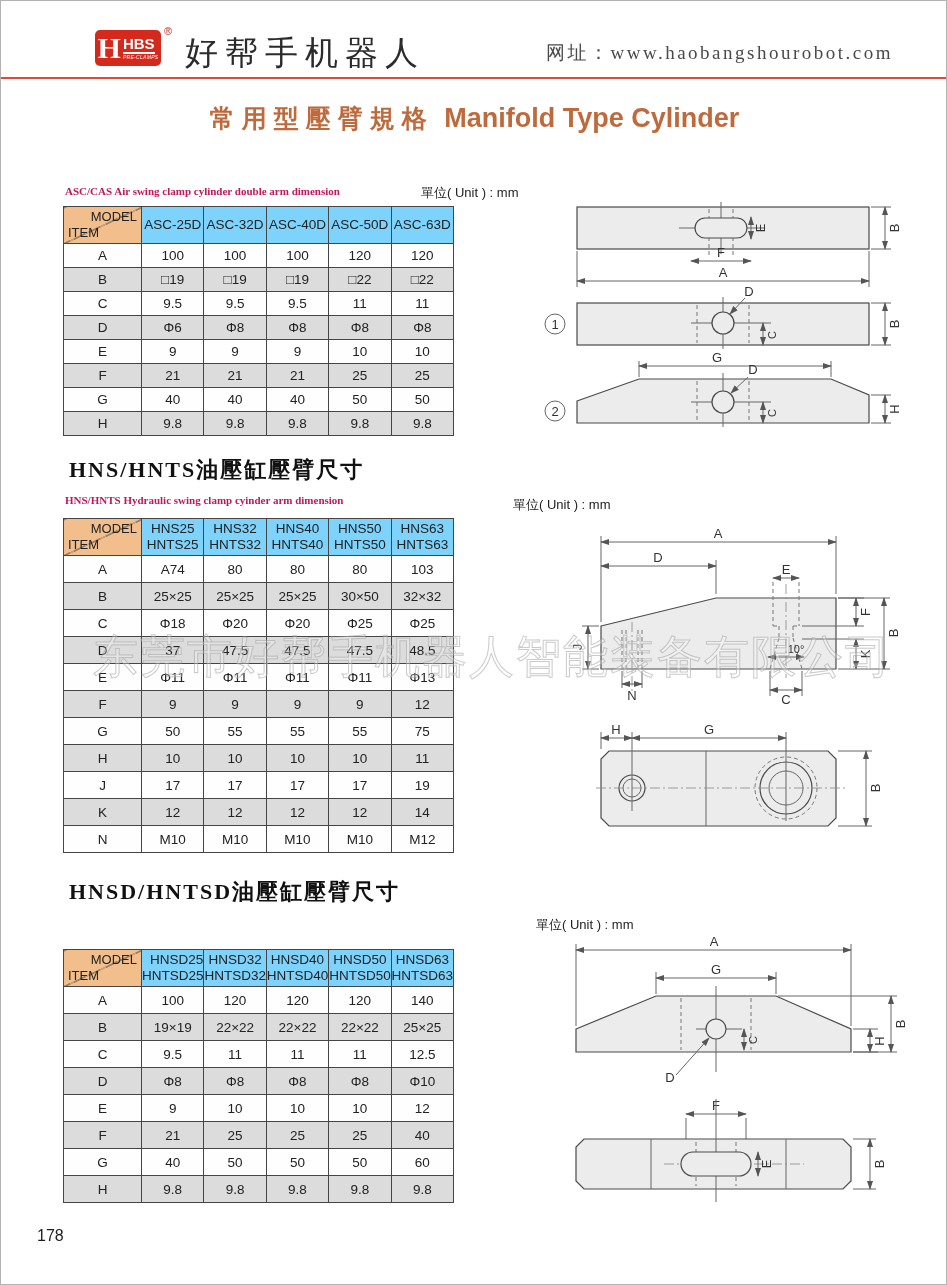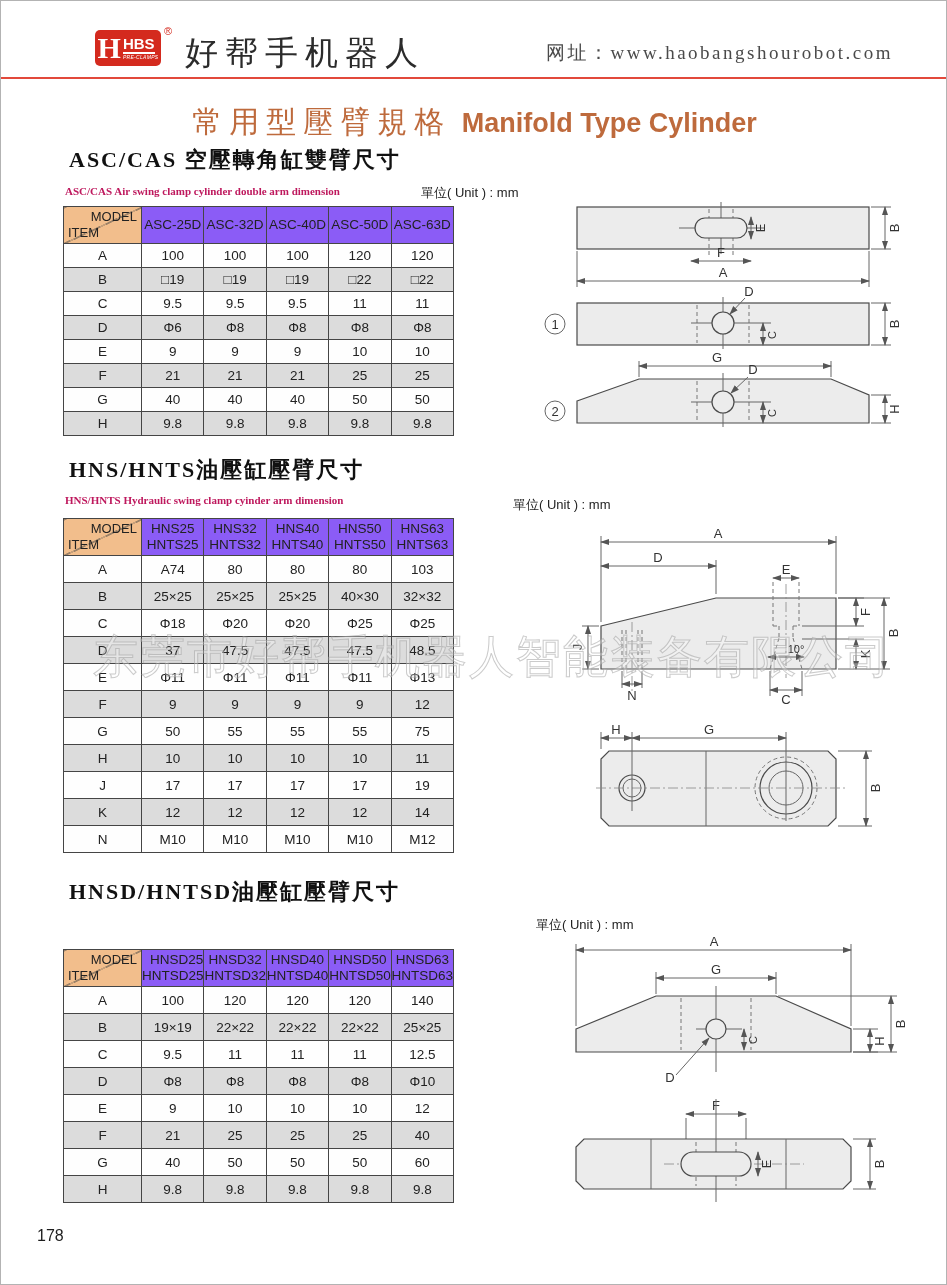--- a/index.html
+++ b/index.html
@@ -13,33 +13,33 @@
   .logo .right{display:flex;flex-direction:column;align-items:flex-start;}
   .logo .hbs{color:#fff;font-weight:bold;font-size:15px;line-height:15px;border-bottom:2px solid #fff;padding-bottom:1px;}
   .logo .sub{color:#fff;font-style:italic;font-size:5px;line-height:7px;letter-spacing:.3px;}
   .reg{position:absolute;left:163px;top:24px;color:#d42a1e;font-size:11px;}
   .brand{position:absolute;left:184px;top:30px;font-size:33px;letter-spacing:7px;color:#2b2b2b;}
   .url{position:absolute;left:545px;top:39px;font-family:"Liberation Serif",serif;
        font-size:19px;letter-spacing:2.5px;color:#4a4a4a;white-space:nowrap;}
   .redline{position:absolute;left:0;top:76px;width:947px;height:2px;background:#e2493b;}
   
   .main-title{position:absolute;left:0;top:101px;width:947px;text-align:center;color:#be6a3c;white-space:nowrap;}
-  .main-title .zh{font-size:30px;font-weight:normal;letter-spacing:7px;}
+  .main-title .zh{font-size:25px;font-weight:bold;letter-spacing:7px;}
   .main-title .en{font-size:27px;font-weight:bold;letter-spacing:0px;margin-left:6px;}
   
   .sec-title{position:absolute;font-family:"Liberation Serif",serif;font-weight:bold;
              font-size:22px;letter-spacing:2px;color:#111;white-space:nowrap;}
   .sec-sub{position:absolute;font-family:"Liberation Serif",serif;font-weight:bold;
            font-size:11px;color:#be185d;white-space:nowrap;}
   .unit{position:absolute;font-size:13px;color:#222;white-space:nowrap;}
   
   table.spec{position:absolute;border-collapse:collapse;table-layout:fixed;width:391px;
              font-size:13.5px;color:#222;}
   table.spec th,table.spec td{border:1px solid #454545;text-align:center;padding:0;vertical-align:middle;}
-  table.spec thead th{background:#8b5cf6;height:36px;font-weight:normal;line-height:16px;font-size:13.5px;}
+  table.spec thead th{background:#7dd3fc;height:36px;font-weight:normal;line-height:16px;font-size:13.5px;}
   table.spec tbody tr:nth-child(even){background:#dcdcdc;}
   table.spec tbody tr:nth-child(odd){background:#fefefe;}
   table.spec col.c0{width:78px;}
   .t-asc tbody th,.t-asc tbody td{height:23px;}
   .t-hns tbody th,.t-hns tbody td{height:26px;}
   .t-hnsd tbody th,.t-hnsd tbody td{height:26px;}
   table.spec tbody th{font-weight:normal;}
   th.corner{position:relative;background:
       linear-gradient(to bottom right,rgba(0,0,0,0) 49.4%,#454545 49.4%,#454545 50.6%,rgba(0,0,0,0) 50.6%),
       #f2be8c !important;}
@@ -84,21 +84,20 @@
   <span class="reg">®</span>
   <div class="brand">好帮手机器人</div>
   <div class="url">网址：www.haobangshourobot.com</div>
   <div class="redline"></div>
 
   <div class="main-title">
     <span class="zh">常用型壓臂規格</span>
     <span class="en">Manifold Type Cylinder</span>
   </div>
 
-  <div class="sec-title" style="left:68px;top:144px">ASC/CAS 空壓轉角缸雙臂尺寸</div>
   <div class="sec-sub" style="left:64px;top:184px">ASC/CAS Air swing clamp cylinder double arm dimension</div>
   <div class="unit" style="left:420px;top:183px">單位( Unit ) : mm</div>
   <table class="spec t-asc" style="left:62px;top:205px">
     <colgroup>
         <col class="c0">
         <col>
         <col>
         <col>
         <col>
         <col>
@@ -304,21 +303,21 @@
           <td>80</td>
           <td>80</td>
           <td>80</td>
           <td>103</td>
         </tr>
         <tr>
           <th>B</th>
           <td>25×25</td>
           <td>25×25</td>
           <td>25×25</td>
-          <td>40×30</td>
+          <td>30×50</td>
           <td>32×32</td>
         </tr>
         <tr>
           <th>C</th>
           <td>Φ18</td>
           <td>Φ20</td>
           <td>Φ20</td>
           <td>Φ25</td>
           <td>Φ25</td>
         </tr>

